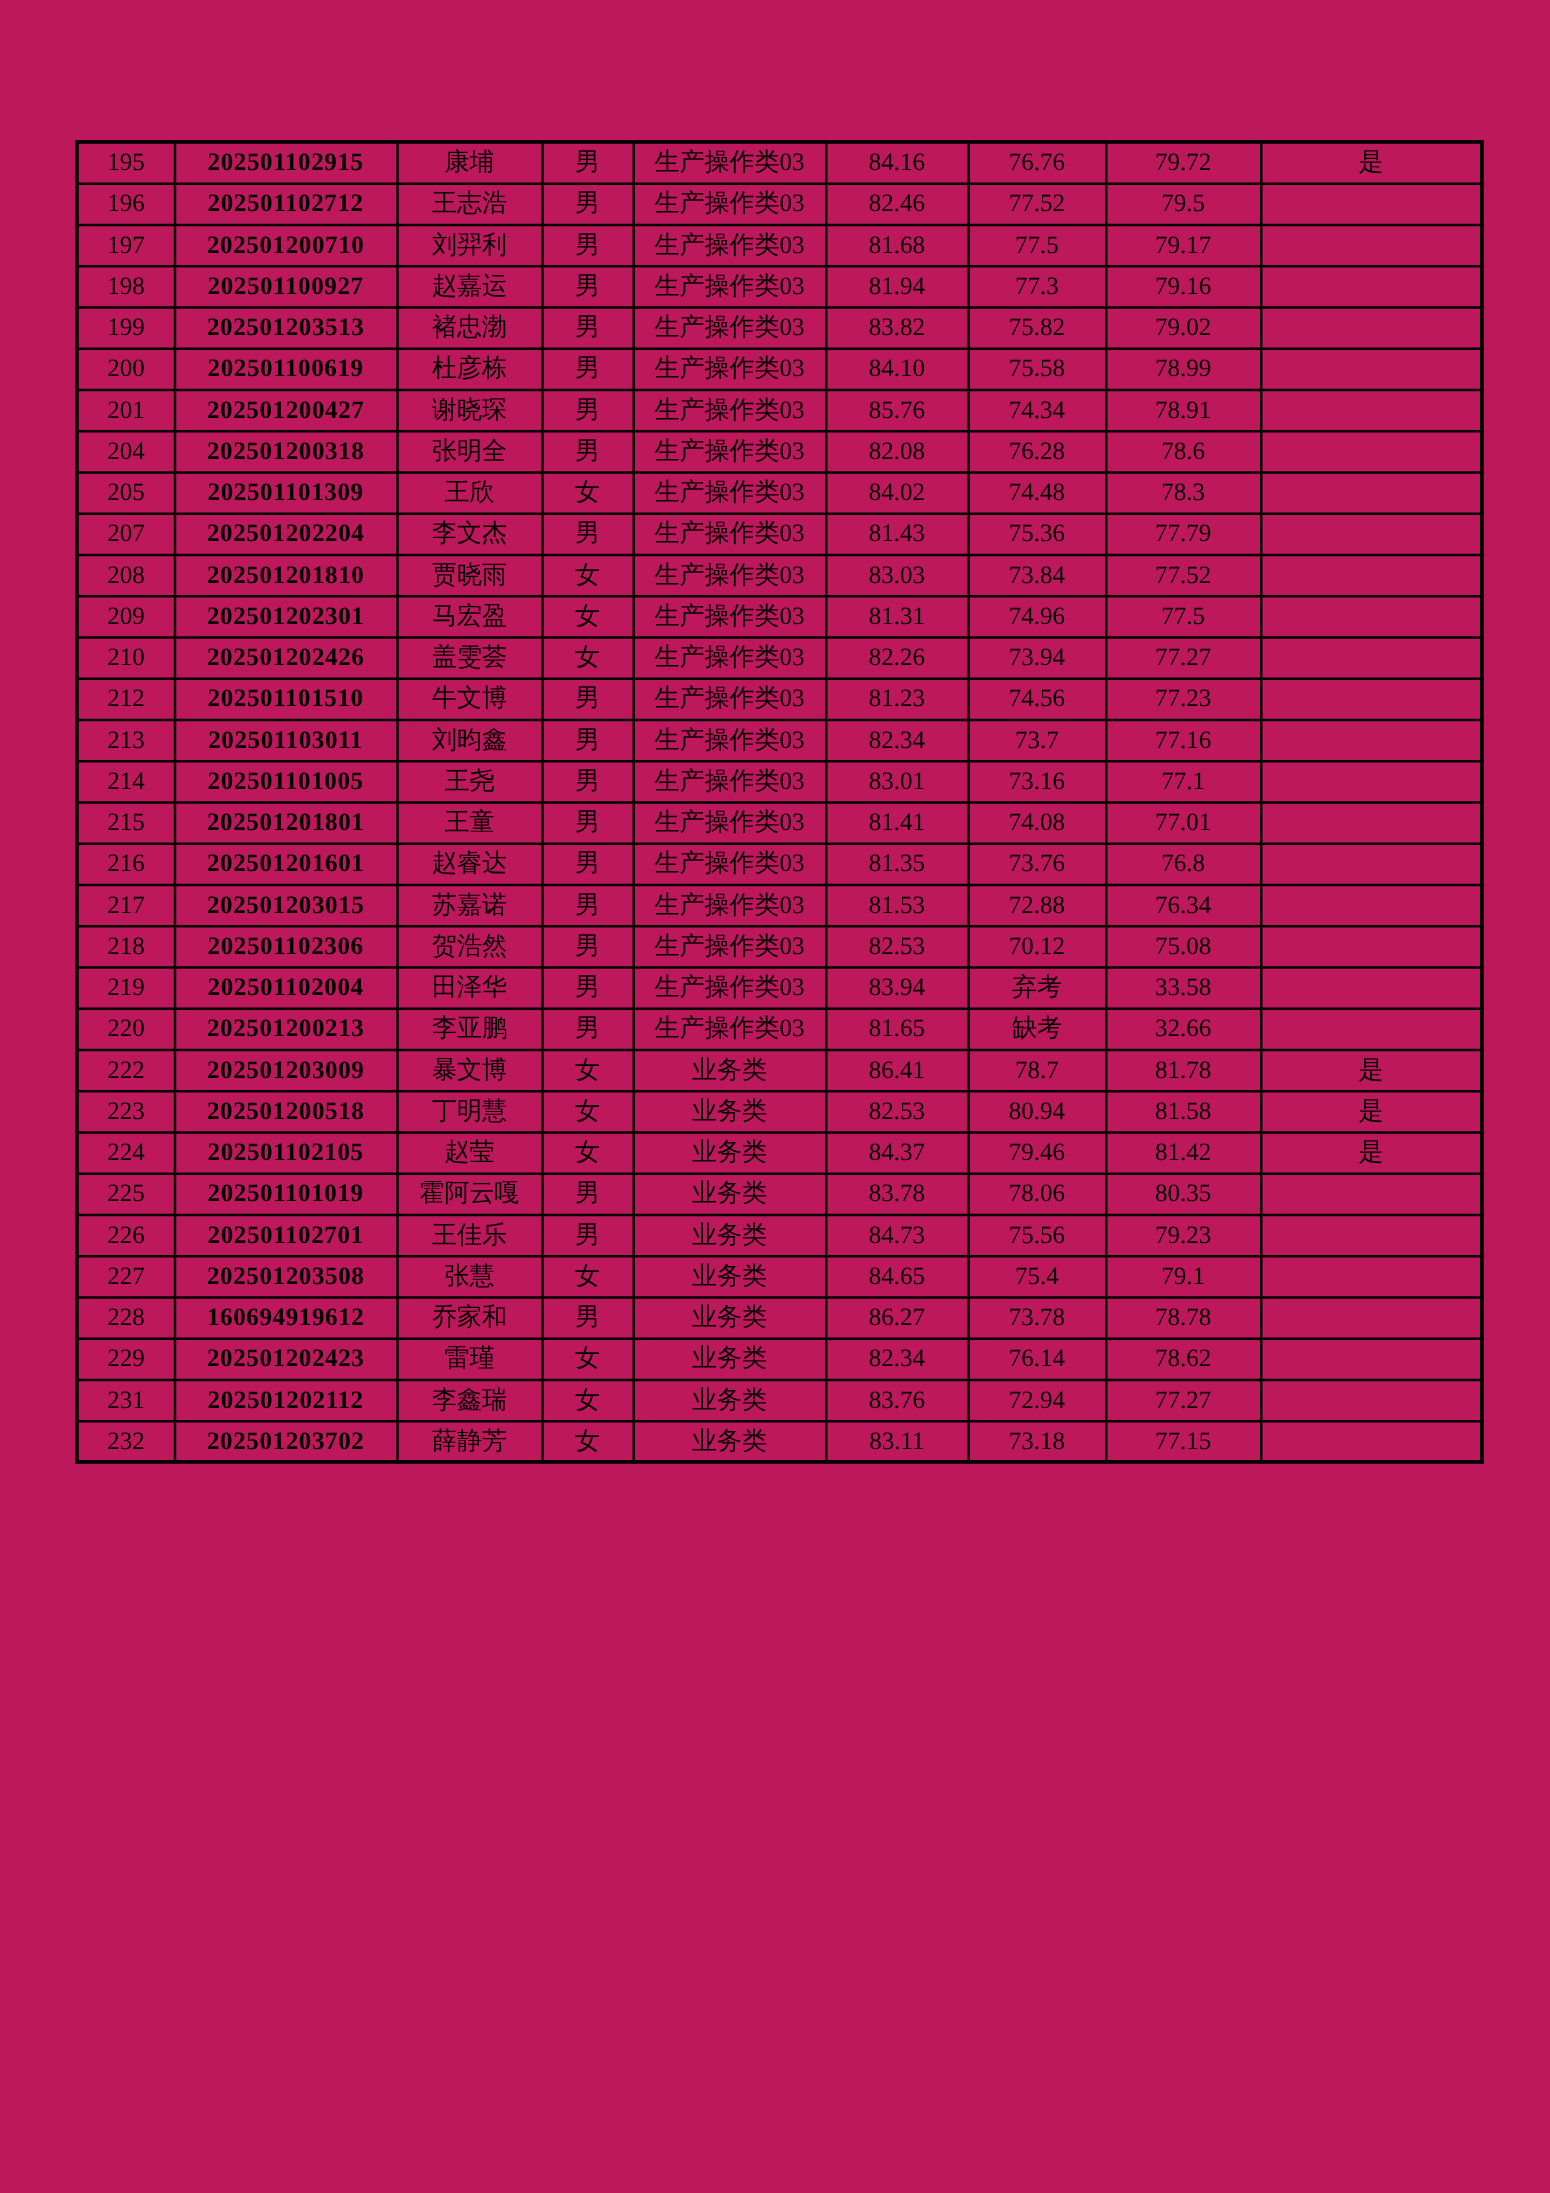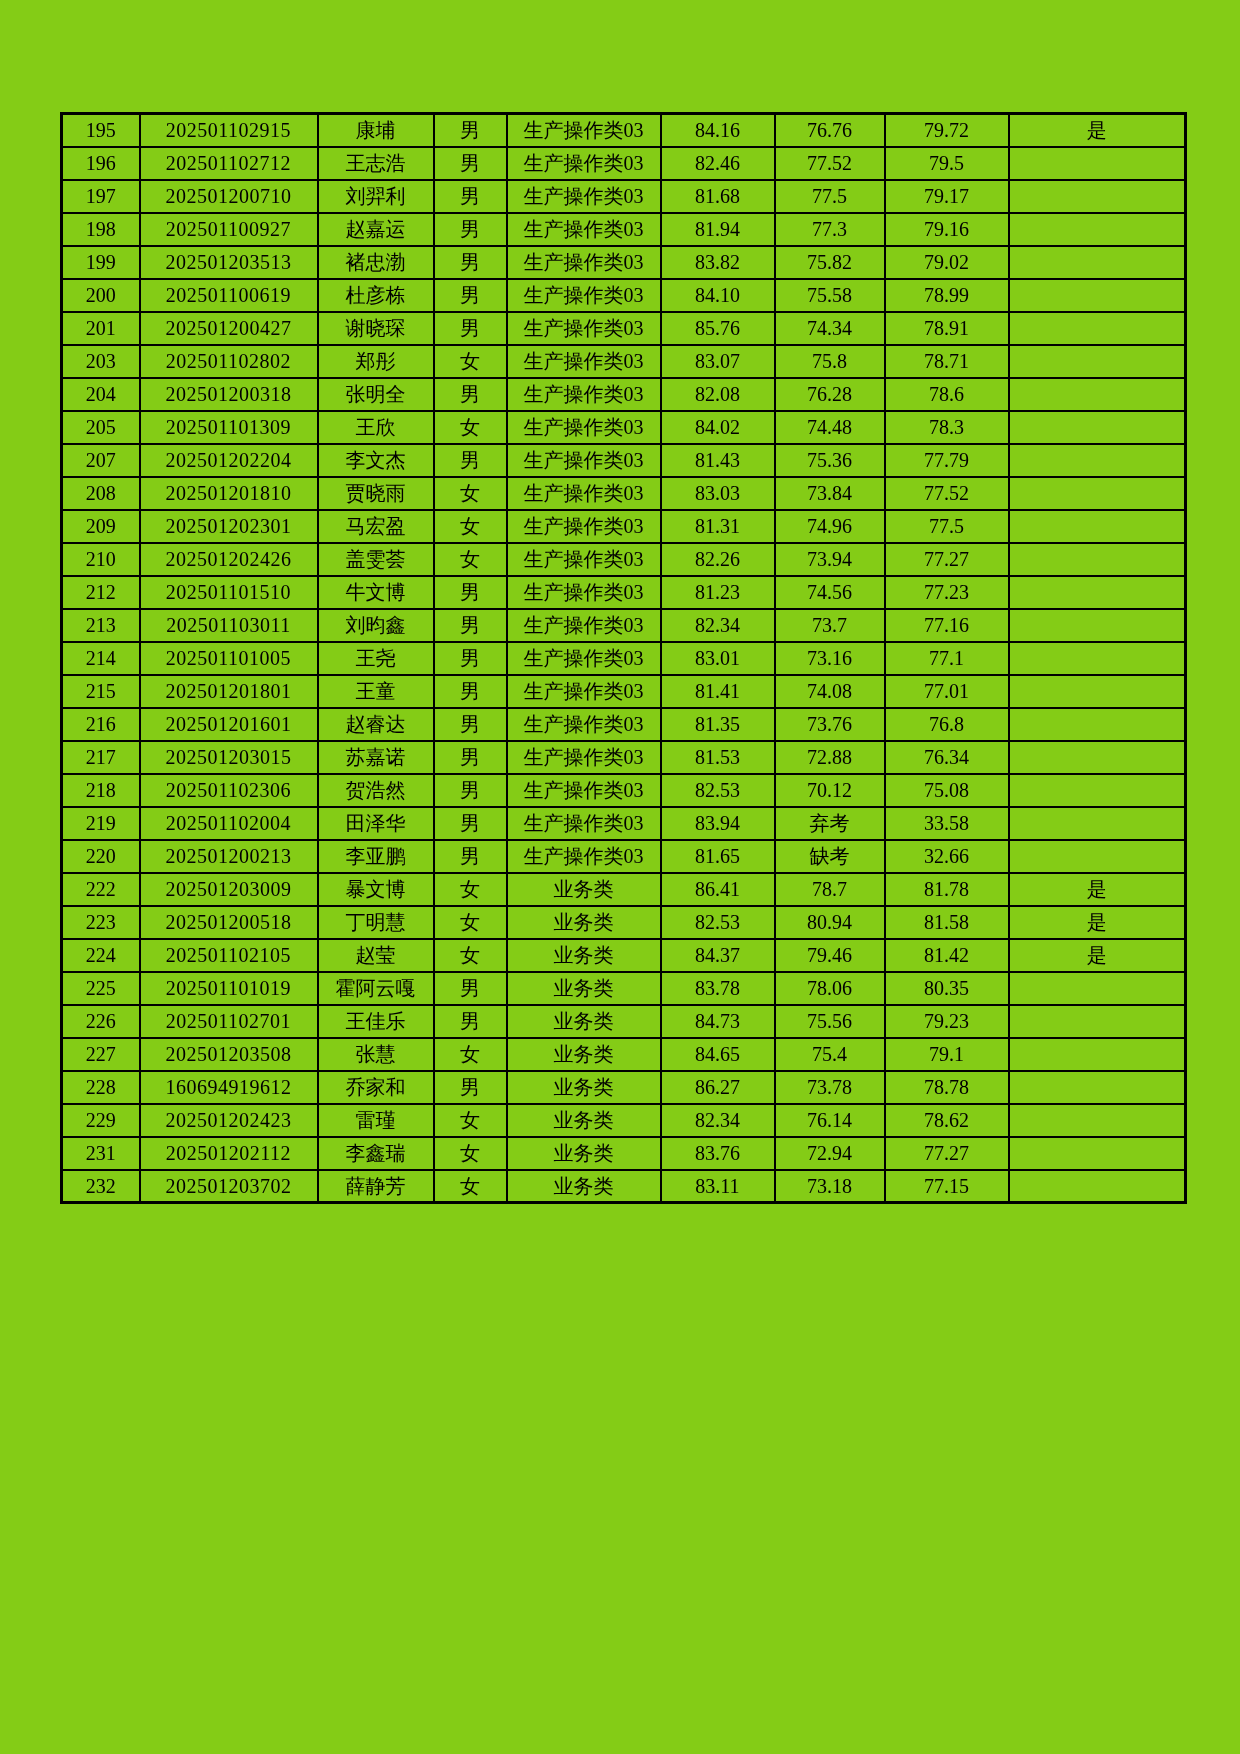--- a/index.html
+++ b/index.html
@@ -13,21 +13,21 @@
     height: 1754px;
     font-family: "Liberation Serif", "DejaVu Serif", serif;
     color: #000000;
   }
   .sheet {
     position: absolute;
     left: 0;
     top: 0;
     width: 1240px;
     height: 1754px;
-    background: #84cc16;
+    background: #be185d;
   }
   table.results {
     position: absolute;
     left: 60px;
     top: 112px;
     border-collapse: collapse;
     table-layout: fixed;
     border: 3px solid #000000;
   }
   table.results td {
@@ -36,21 +36,21 @@
     box-sizing: border-box;
     padding: 0 2px;
     text-align: center;
     vertical-align: middle;
     font-size: 20px;
     line-height: 1;
     white-space: nowrap;
     overflow: hidden;
   }
   td.c-seq      { font-size: 19px; }
-  td.c-exam     { letter-spacing: 0.5px; }
+  td.c-exam     { letter-spacing: 0.5px; font-weight: bold; }
   td.c-category { font-size: 19px; }
 </style>
 </head>
 <body>
 
 <div class="sheet">
   <table class="results">
     <colgroup>
       <col style="width:78px">
       <col style="width:178px">
@@ -134,31 +134,20 @@
     <td class="c-exam">202501200427</td>
     <td class="c-name">谢晓琛</td>
     <td class="c-gender">男</td>
     <td class="c-category">生产操作类03</td>
     <td class="c-score">85.76</td>
     <td class="c-score">74.34</td>
     <td class="c-score">78.91</td>
     <td class="c-flag"></td>
   </tr>
         <tr>
-    <td class="c-seq">203</td>
-    <td class="c-exam">202501102802</td>
-    <td class="c-name">郑彤</td>
-    <td class="c-gender">女</td>
-    <td class="c-category">生产操作类03</td>
-    <td class="c-score">83.07</td>
-    <td class="c-score">75.8</td>
-    <td class="c-score">78.71</td>
-    <td class="c-flag"></td>
-  </tr>
-        <tr>
     <td class="c-seq">204</td>
     <td class="c-exam">202501200318</td>
     <td class="c-name">张明全</td>
     <td class="c-gender">男</td>
     <td class="c-category">生产操作类03</td>
     <td class="c-score">82.08</td>
     <td class="c-score">76.28</td>
     <td class="c-score">78.6</td>
     <td class="c-flag"></td>
   </tr>

